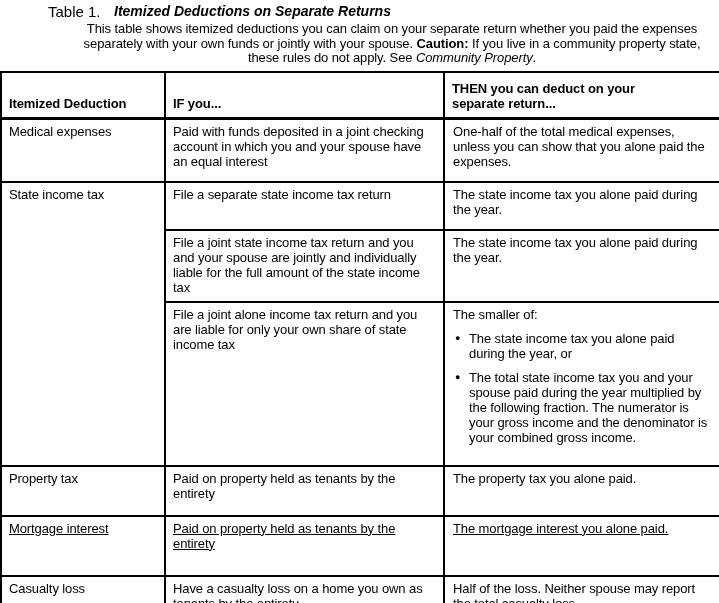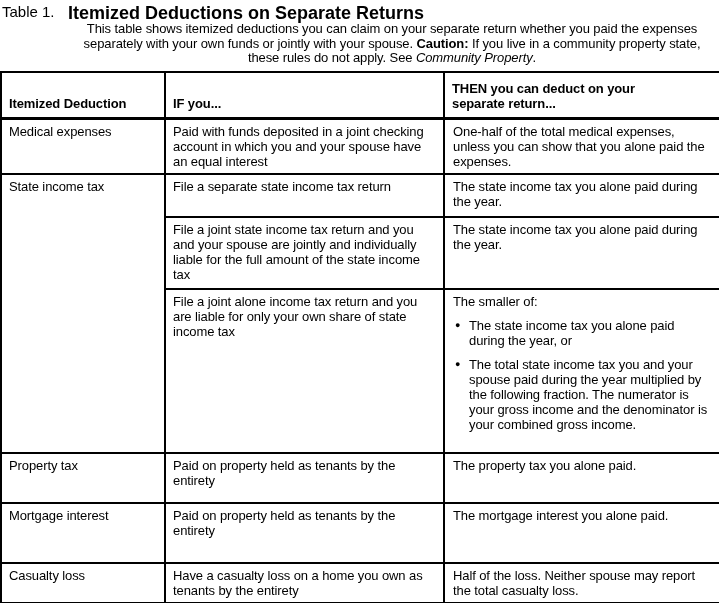--- a/index.html
+++ b/index.html
@@ -5,52 +5,52 @@
   * { box-sizing: border-box; }
   html, body { margin: 0; padding: 0; }
   body {
     width: 719px; height: 603px;
     background: #ffffff; color: #000000;
     font-family: "Liberation Sans", sans-serif;
   }
   .doc { position: relative; width: 719px; height: 603px; overflow: hidden; }
 
   .title-row { position: absolute; top: 3px; left: 2px; width: 715px; }
-  .tlabel { font-size: 15px; display: inline-block; width: 66px; vertical-align: top; }
-  .ttitle { font-size: 18px; font-weight: bold; display: inline-block; vertical-align: top; }
+  .tlabel { font-size: 15px; display: inline-block; width: 66px; vertical-align: top; margin-left: 46px; }
+  .ttitle { font-size: 14px; font-weight: bold; display: inline-block; vertical-align: top; font-style: italic; }
 
   .intro { position: absolute; top: 22px; left: 70px; width: 644px; font-size: 13px; line-height: 14.7px; letter-spacing: -0.1px; text-align: center; }
   .b { font-weight: bold; }
   .i { font-style: italic; }
 
   table.main {
     position: absolute; top: 71px; left: 0;
     width: 719px; border-collapse: collapse; table-layout: fixed;
     font-size: 13px; line-height: 15px; letter-spacing: -0.1px;
   }
   col.c1 { width: 164px; }
   col.c2 { width: 279px; }
   col.c3 { width: 276px; }
   th, td { border: 2px solid #000; text-align: left; font-weight: normal; }
   th {
     vertical-align: bottom; font-weight: bold;
     border-bottom: 3px solid #000;
     padding: 4px 8px 6px 7px;
   }
   td { vertical-align: top; padding: 4px 12px 4px 7px; }
-  td.then { padding: 4px 8px 4px 8px; }
+  td.then { padding: 4px 8px 12px 8px; }
   .blk { display: block; }
 
   tr.hrow  { height: 46px; }
   tr.r1 { height: 55px; }
   tr.r2 { height: 43px; margin-left: 23px; }
   tr.r3 { height: 72px; }
   tr.r4 { height: 164px; }
   tr.r5 { height: 50px; }
-  tr.r6 { height: 60px; }
+  tr.r6 { height: 60px; text-decoration: underline; }
   tr.r7 { height: 39px; }
 
   .bullet-item { display: flex; margin-top: 9px; }
   .bullet { flex: 0 0 16px; width: 16px; font-size: 9px; line-height: 15px; text-align: left; padding-left: 2px; }
   .btext { flex: 1 1 auto; }
 </style>
 </head>
 <body>
 
 <div class="doc">

